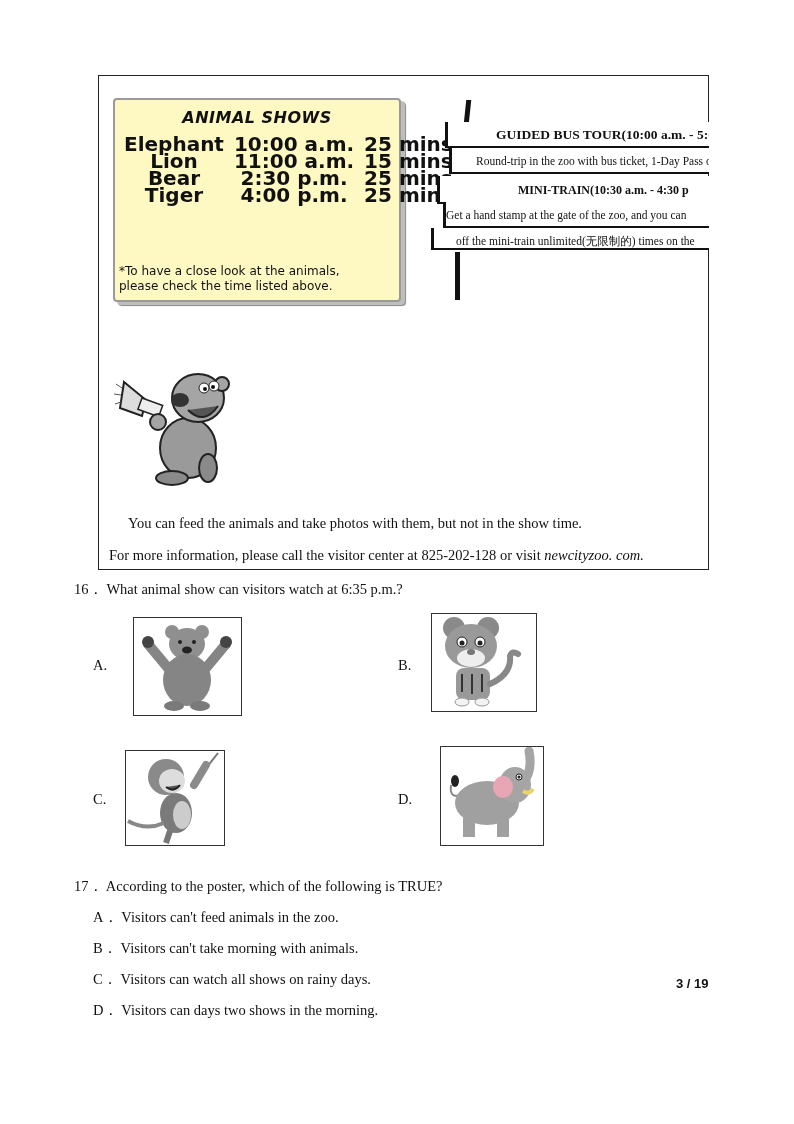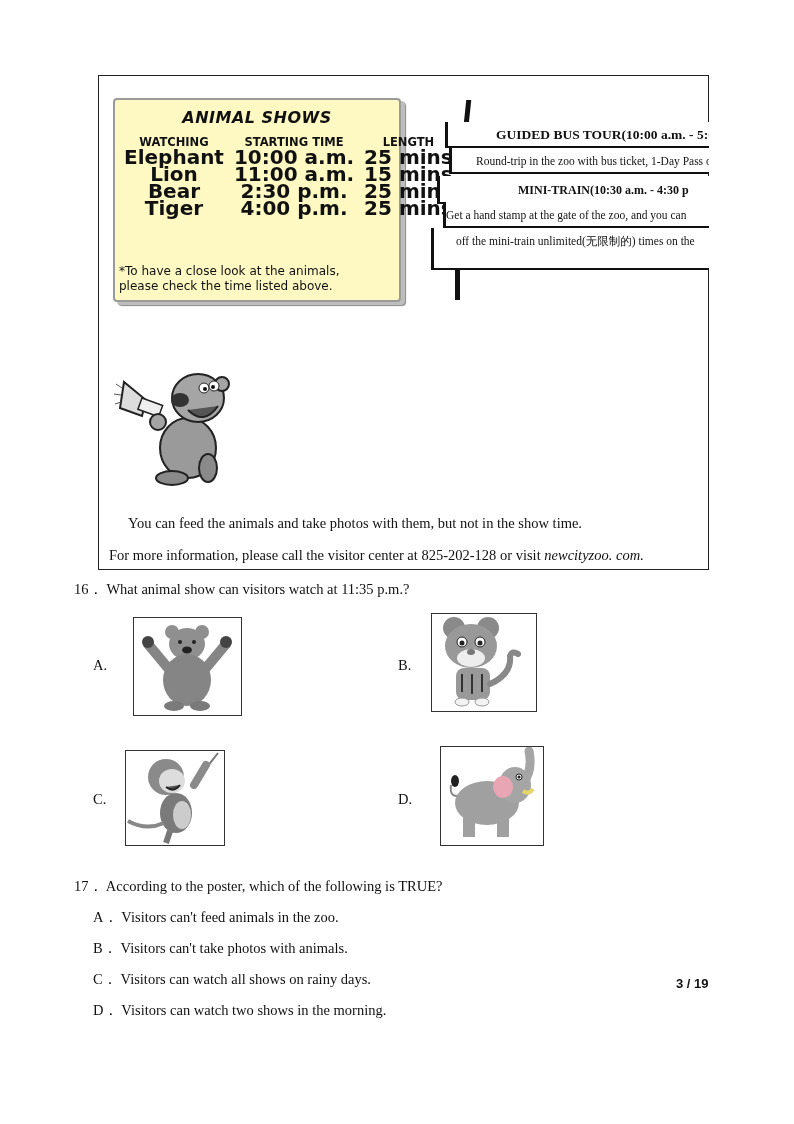--- a/index.html
+++ b/index.html
@@ -34,25 +34,20 @@
 </style>
 </head>
 <body>
 
 <div class="abs poster"></div>
 
 <div class="abs board">
   <div class="board-title">ANIMAL SHOWS</div>
   <table>
     <tbody>
-        <tr>
-      <th>WATCHING</th>
-      <th style="width:80px;">STARTING TIME</th>
-      <th>LENGTH</th>
-    </tr>
     <tr>
       <td>Elephant</td>
       <td>10:00 a.m.</td>
       <td>25 mins</td>
     </tr>
     <tr>
       <td>Lion</td>
       <td>11:00 a.m.</td>
       <td>15 mins</td>
     </tr>
@@ -82,21 +77,21 @@
   </div>
   <div class="plank" style="left:24px; top:52px; width:280px; height:26px; font-size:11.5px; line-height:26px; padding-left:24px;">
     <span>Round-trip in the zoo with bus ticket, 1-Day Pass or</span>
   </div>
   <div class="plank" style="left:12px; top:80px; width:290px; height:28px; font-size:12px; font-weight:bold; line-height:28px; padding-left:78px;">
     <span>MINI-TRAIN(10:30 a.m. - 4:30 p</span>
   </div>
   <div class="plank" style="left:18px; top:106px; width:290px; height:26px; font-size:11.5px; line-height:26px; ">
     <span>Get a hand stamp at the gate of the zoo, and you can</span>
   </div>
-  <div class="plank" style="left:6px; top:132px; width:300px; height:42px; font-size:11.5px; line-height:26px; padding-left:22px;">
+  <div class="plank" style="left:6px; top:132px; width:300px; height:22px; font-size:11.5px; line-height:26px; padding-left:22px;">
     <span>off the mini-train unlimited(无限制的) times on the</span>
   </div>
 </div>
 
 <div class="abs mascot">
   <svg width="120" height="130" viewBox="0 0 120 130">
 
     <polygon points="12,22 34,40 30,56 8,48" fill="#ddd" stroke="#222" stroke-width="2"></polygon>
     <rect x="30" y="38" width="22" height="12" fill="#eee" stroke="#222" stroke-width="1.5" transform="rotate(20 30 38)"></rect>
     <line x1="4" y1="24" x2="10" y2="28" stroke="#555"></line>
@@ -120,21 +115,21 @@
   </svg>
 </div>
 
 <div class="abs poster-text" style="left:128px; top:515px;">You can feed the animals and take photos with them, but not in the show time.</div>
 <div class="abs poster-text" style="left:109px; top:547px;">
   <span>For more information, please call the visitor center at 825-202-128 or visit </span><i>newcityzoo. com.</i>
 </div>
 
 <div class="abs q" style="left:74px; top:580px;">
   <span>16．</span>
-  <span>What animal show can visitors watch at 11:35 p.m.?</span>
+  <span>What animal show can visitors watch at 6:35 p.m.?</span>
 </div>
 
 <div class="abs opt-label" style="left:93px; top:657px;">A.</div>
 <div class="abs imgbox" style="left:133px; top:617px; width:109px; height:99px;">
   <svg width="106" height="96" viewBox="0 0 106 96">
     <circle cx="38" cy="14" r="7" fill="#8f8f8f"></circle>
       <circle cx="68" cy="14" r="7" fill="#8f8f8f"></circle>
     <ellipse cx="53" cy="26" rx="18" ry="16" fill="#8f8f8f"></ellipse>
     <ellipse cx="53" cy="32" rx="5" ry="3.5" fill="#222"></ellipse>
     <circle cx="46" cy="24" r="2" fill="#222"></circle>
@@ -206,24 +201,24 @@
 <div class="abs q" style="left:74px; top:877px;">
   <span>17．</span>
   <span>According to the poster, which of the following is TRUE?</span>
 </div>
 <div class="abs q" style="left:93px; top:908px;">
   <span>A．</span>
   <span>Visitors can't feed animals in the zoo.</span>
 </div>
 <div class="abs q" style="left:93px; top:939px;">
   <span>B．</span>
-  <span>Visitors can't take photos with animals.</span>
+  <span>Visitors can't take morning with animals.</span>
 </div>
 <div class="abs q" style="left:93px; top:970px;">
   <span>C．</span>
   <span>Visitors can watch all shows on rainy days.</span>
 </div>
 <div class="abs q" style="left:93px; top:1001px;">
   <span>D．</span>
-  <span>Visitors can watch two shows in the morning.</span>
+  <span>Visitors can days two shows in the morning.</span>
 </div>
 
 <div class="abs page-num" style="left:676px; top:976px;">3 / 19</div>
 
 </body></html>

